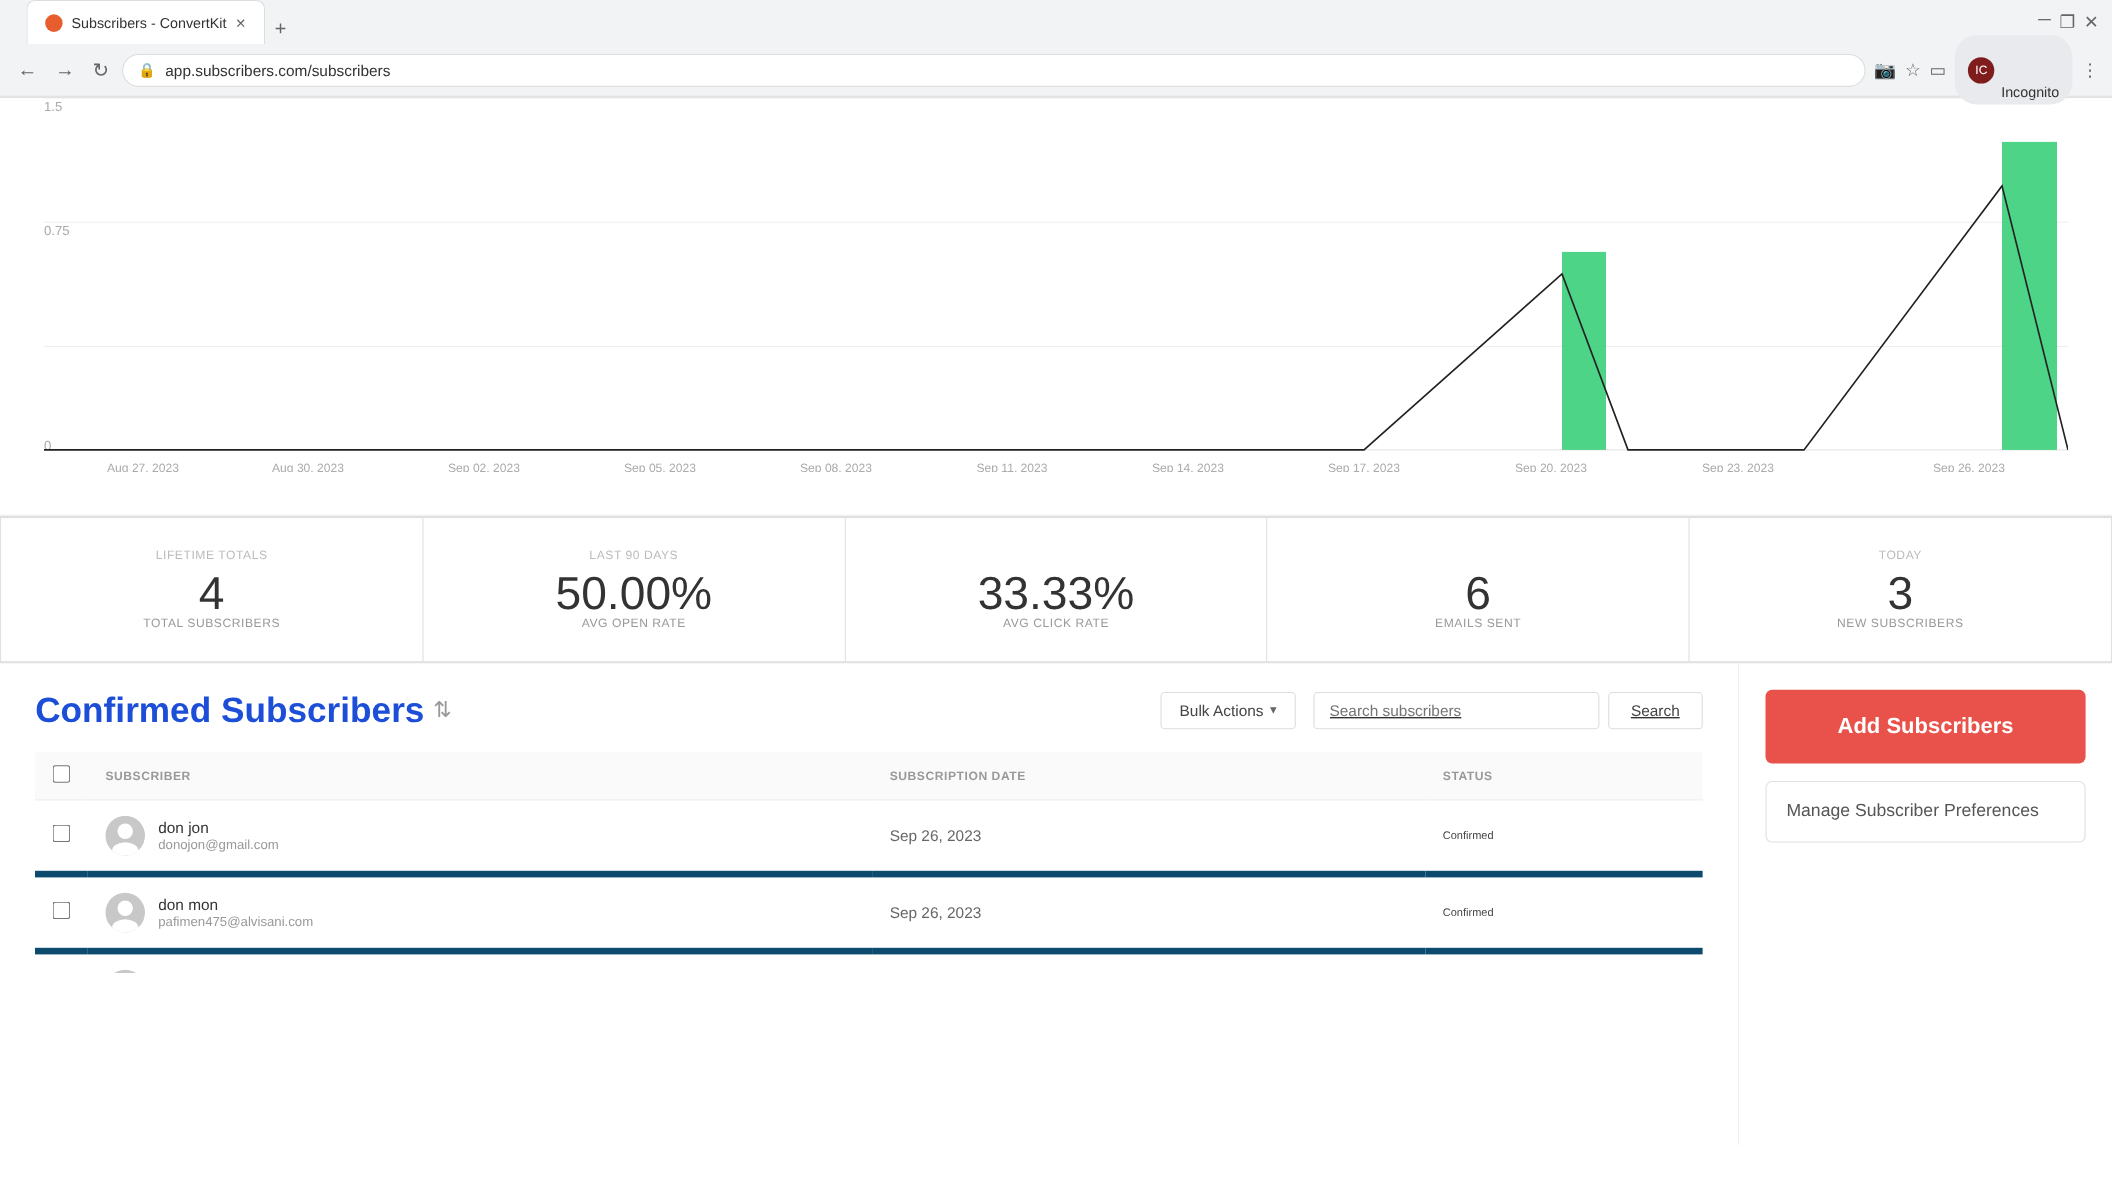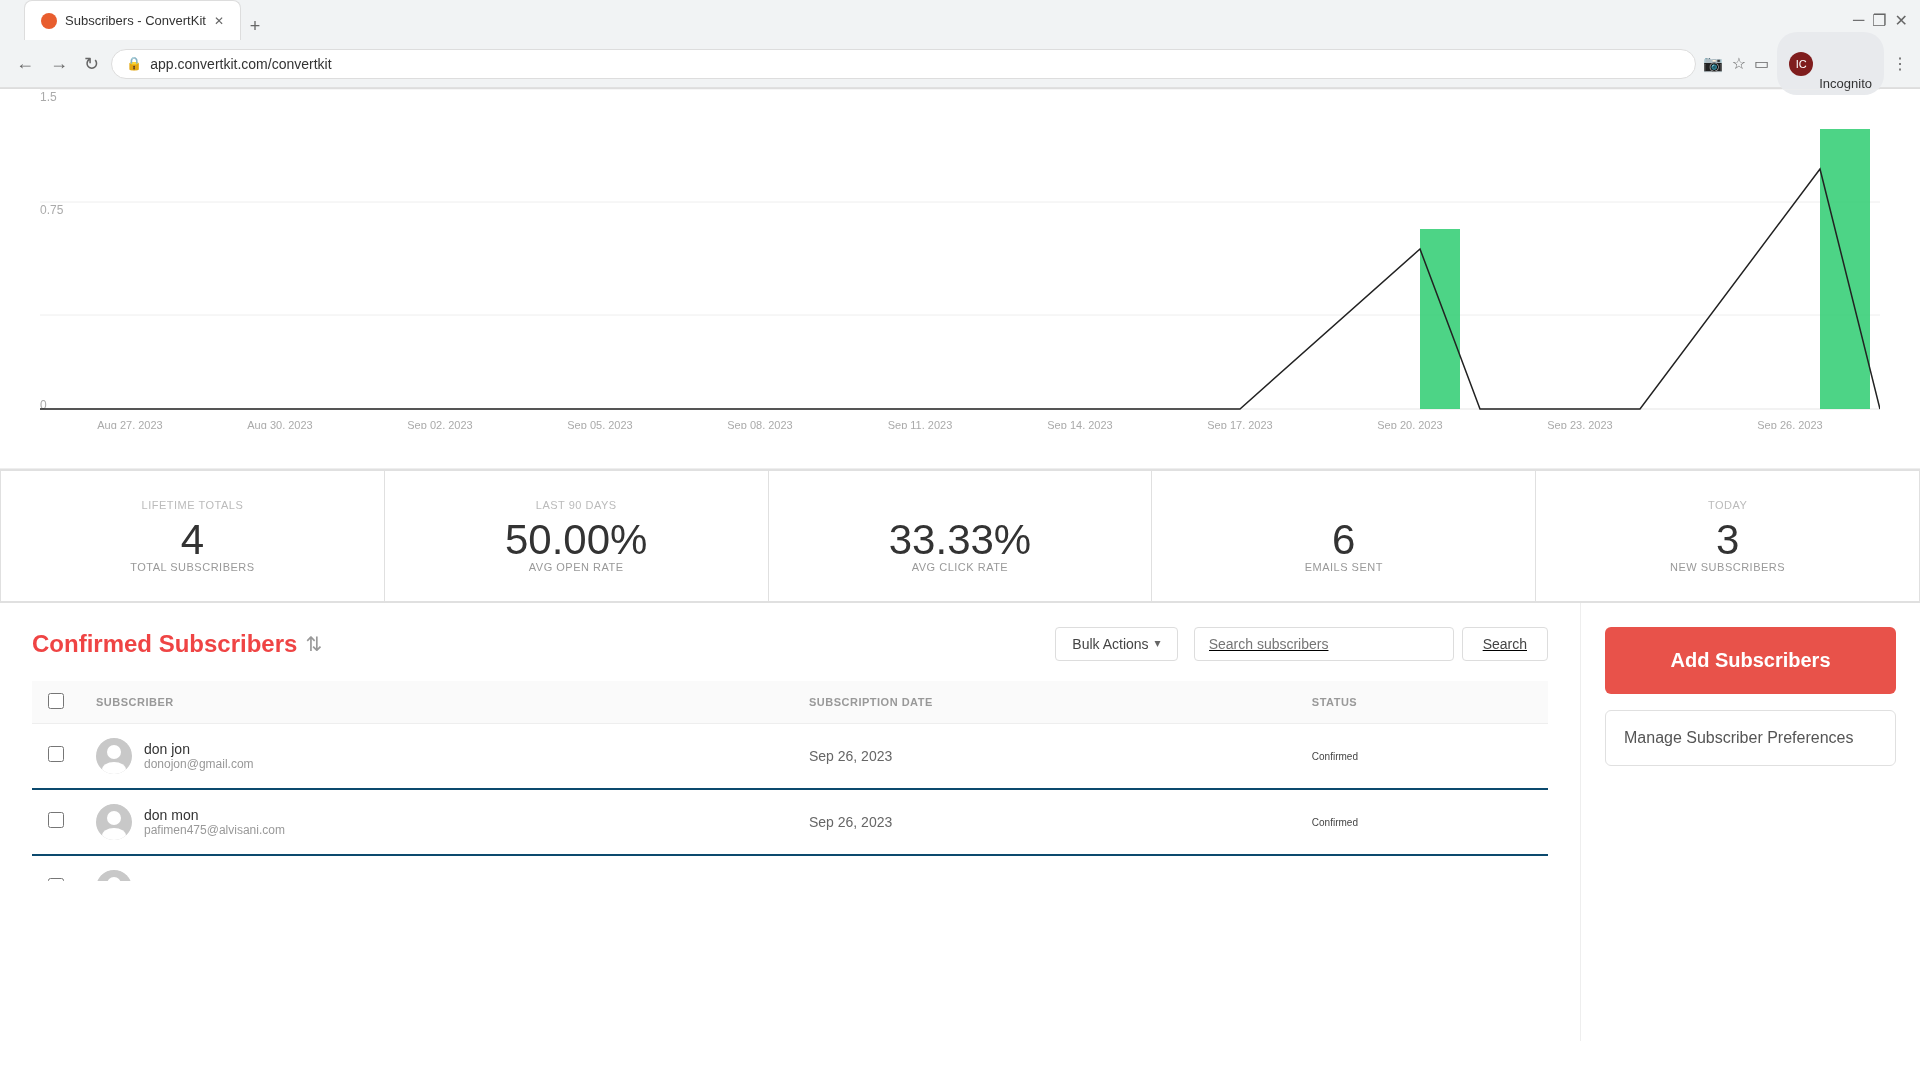--- a/index.html
+++ b/index.html
@@ -41,36 +41,36 @@
     .stat-section { display: flex; flex-direction: column; align-items: center; justify-content: center; padding: 28px 40px; border-right: 1px solid #e0e0e0; flex: 1; }
     .stat-section:last-child { border-right: none; }
     .stat-sublabel { font-size: 11px; color: #999; text-transform: uppercase; letter-spacing: 0.5px; }
     .stat-value { font-size: 42px; font-weight: 300; color: #333; line-height: 1; }
     .stat-section-label { font-size: 11px; color: #bbb; text-transform: uppercase; letter-spacing: 0.5px; margin-bottom: 8px; }
 
     
     .subscribers-section { flex: 1; padding: 24px 32px; overflow: hidden; }
     .section-header { display: flex; align-items: center; justify-content: space-between; margin-bottom: 20px; }
     .section-title-group { display: flex; align-items: center; gap: 8px; }
-    .section-title { font-size: 24px; font-weight: 600; color: #ef4444; }
+    .section-title { font-size: 32px; font-weight: 600; color: #1d4ed8; }
     .sort-icon { color: #999; font-size: 20px; cursor: pointer; }
 
     .bulk-actions-btn { display: flex; gap: 6px; padding: 8px 16px; border: 1px solid #ddd; border-radius: 4px; background: #fff; cursor: pointer; font-size: 14px; color: #444; }
     .bulk-actions-btn .dropdown-arrow { font-size: 12px; color: #666; }
 
     .search-area { display: flex; gap: 8px; text-decoration: underline; }
     .search-input { border: 1px solid #ddd; border-radius: 4px; padding: 8px 14px; font-size: 14px; width: 260px; color: #999; outline: none; }
     .search-btn { background: #fff; border: 1px solid #ddd; border-radius: 4px; padding: 8px 20px; font-size: 14px; color: #444; cursor: pointer; }
 
     
     .subscribers-table { width: 100%; border-collapse: collapse; }
     .table-header { background: #fafafa; }
     .table-header th { padding: 12px 16px; text-align: left; font-size: 11px; font-weight: 600; color: #999; text-transform: uppercase; letter-spacing: 0.5px; border-bottom: 1px solid #eee; }
     .table-header .checkbox-col { width: 40px; }
-    .table-row td { padding: 14px 16px; border-bottom: 2px solid #0c4a6e; vertical-align: middle; }
+    .table-row td { padding: 14px 16px; border-bottom: 6px solid #0c4a6e; vertical-align: middle; }
     .subscriber-info { display: flex; align-items: center; gap: 12px; }
     .subscriber-avatar { width: 36px; height: 36px; background: #ddd; border-radius: 50%; display: flex; align-items: center; justify-content: center; overflow: hidden; flex-shrink: 0; }
     .subscriber-avatar svg { width: 36px; height: 36px; }
     .subscriber-name { font-size: 14px; color: #333; font-weight: 500; }
     .subscriber-email { font-size: 12px; color: #999; }
     .sub-date { font-size: 14px; color: #666; }
     .status-confirmed { font-size: 10px; color: #444; }
     .checkbox { width: 16px; height: 16px; cursor: pointer; }
 
     
@@ -102,21 +102,21 @@
       <span class="win-btn">✕</span>
     </div>
   </div>
 
   <div class="browser-toolbar">
     <button class="nav-btn">←</button>
     <button class="nav-btn">→</button>
     <button class="nav-btn">↻</button>
     <div class="address-bar">
       <span class="lock-icon">🔒</span>
-      <span class="address-text">app.convertkit.com/convertkit</span>
+      <span class="address-text">app.subscribers.com/subscribers</span>
     </div>
     <div class="toolbar-icons">
       <span class="toolbar-icon">📷</span>
       <span class="toolbar-icon">☆</span>
       <span class="toolbar-icon">▭</span>
       <div class="incognito-badge">
         <div class="avatar">IC</div>
         <span class="incognito-text">Incognito</span>
       </div>
       <span class="toolbar-icon">⋮</span>

